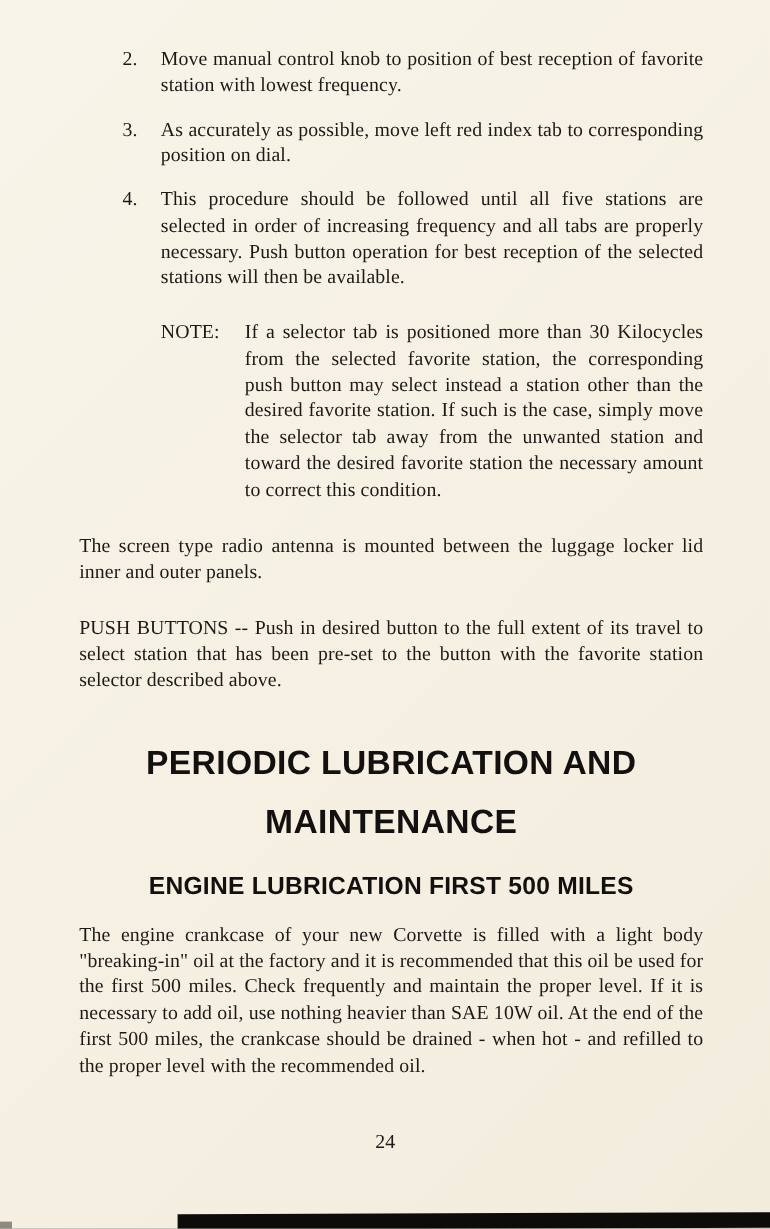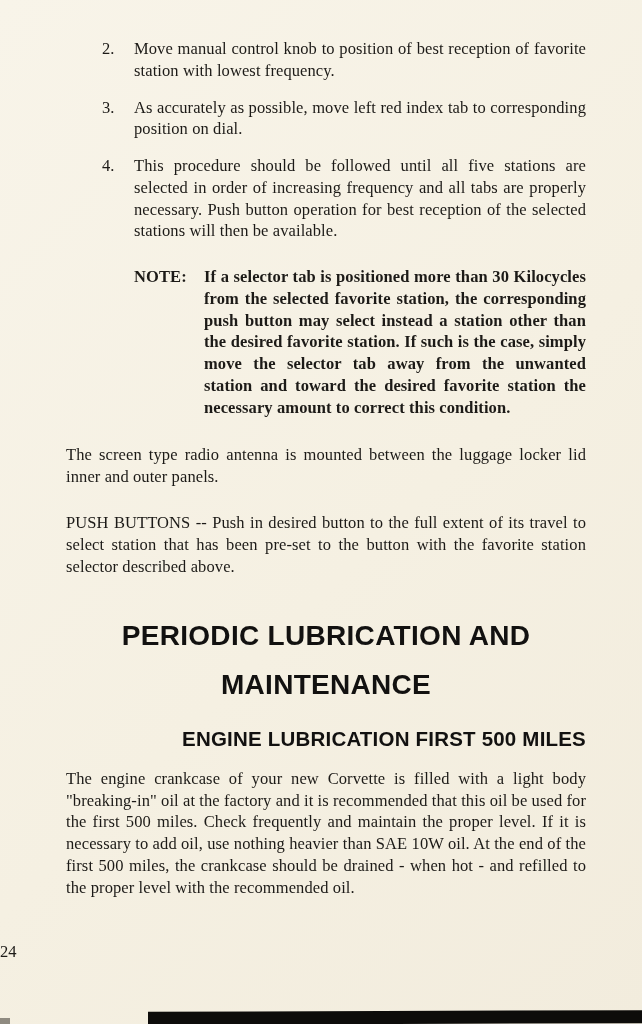--- a/index.html
+++ b/index.html
@@ -42,21 +42,20 @@
     text-align: left;
   }
   .item-text {
     flex: 1;
   }
   .note-block {
     display: flex;
     margin-left: 68px;
     margin-top: 24px;
     margin-bottom: 26px;
-    font-weight: bold;
   }
   .note-label {
     flex: 0 0 70px;
   }
   .note-text {
     flex: 1;
   }
   .paragraph {
     margin-bottom: 24px;
   }
@@ -69,29 +68,30 @@
     letter-spacing: 0.3px;
     margin: 34px auto 18px auto;
     max-width: 470px;
     color: #121110;
   }
   .subsection-heading {
     font-family: "Liberation Sans", "DejaVu Sans", sans-serif;
     font-weight: 900;
     font-size: 20.5px;
     letter-spacing: 0.2px;
-    text-align: right;
+    text-align: center;
     margin: 0 0 10px 0;
     color: #121110;
   }
   .page-number {
     position: absolute;
     left: 0;
     right: 0;
     top: 942px;
+    text-align: center;
     font-size: 16.5px;
     color: #1c1a17;
   }
   .scan-bar {
     position: absolute;
     left: 148px;
     right: 0;
     bottom: 0;
     height: 13px;
     background: #0d0c0a;

